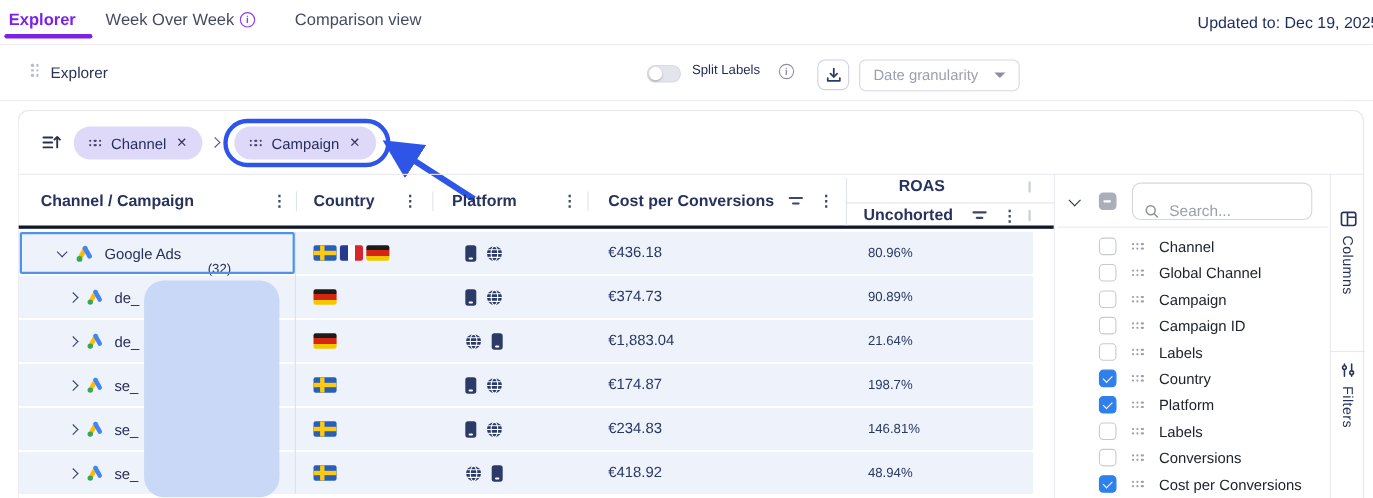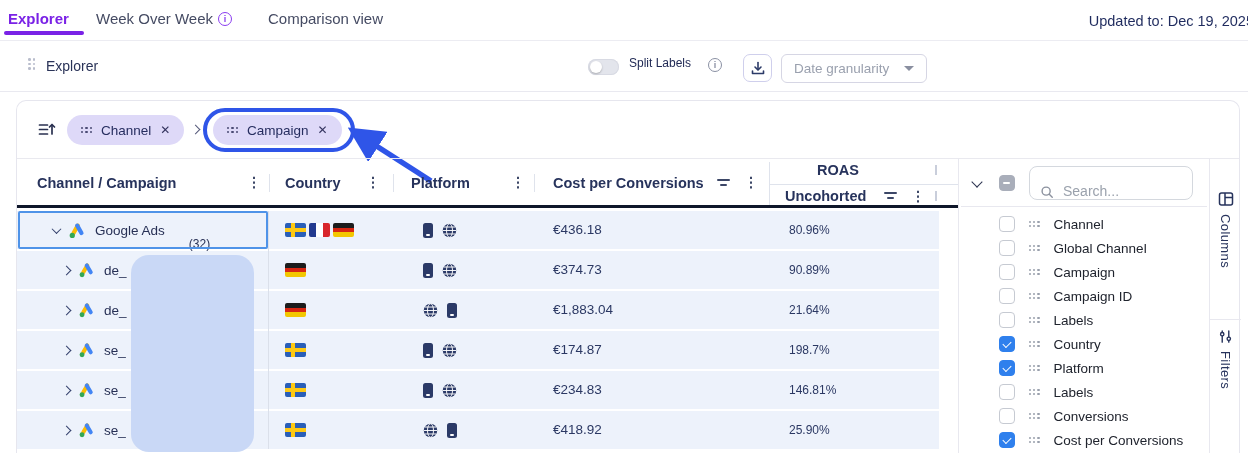--- a/index.html
+++ b/index.html
@@ -421,21 +421,21 @@
       <svg width="15" height="15" viewBox="0 0 16 16">
           <circle cx="8" cy="8" r="7.2" fill="#2b3a67"></circle>
           <g stroke="#fff" stroke-width="1" fill="none">
             <ellipse cx="8" cy="8" rx="3.2" ry="7.2"></ellipse>
             <path d="M.8 8h14.4M2 4.3h12M2 11.7h12"></path>
           </g>
         </svg>
       <span class="ic-phone"></span>
     </span>
     <span class="c-cpc">€418.92</span>
-    <span class="c-roas">25.90%</span>
+    <span class="c-roas">48.94%</span>
   </div>
 
   <div class="rows-vdiv"></div>
   <div class="sel-cell"></div>
   <div class="redaction"></div>
 
   <div class="side-vdiv"></div>
   <div class="cols-panel">
     <span class="cp-chev"></span>
     <span class="cbx ind cp-ind"></span>

